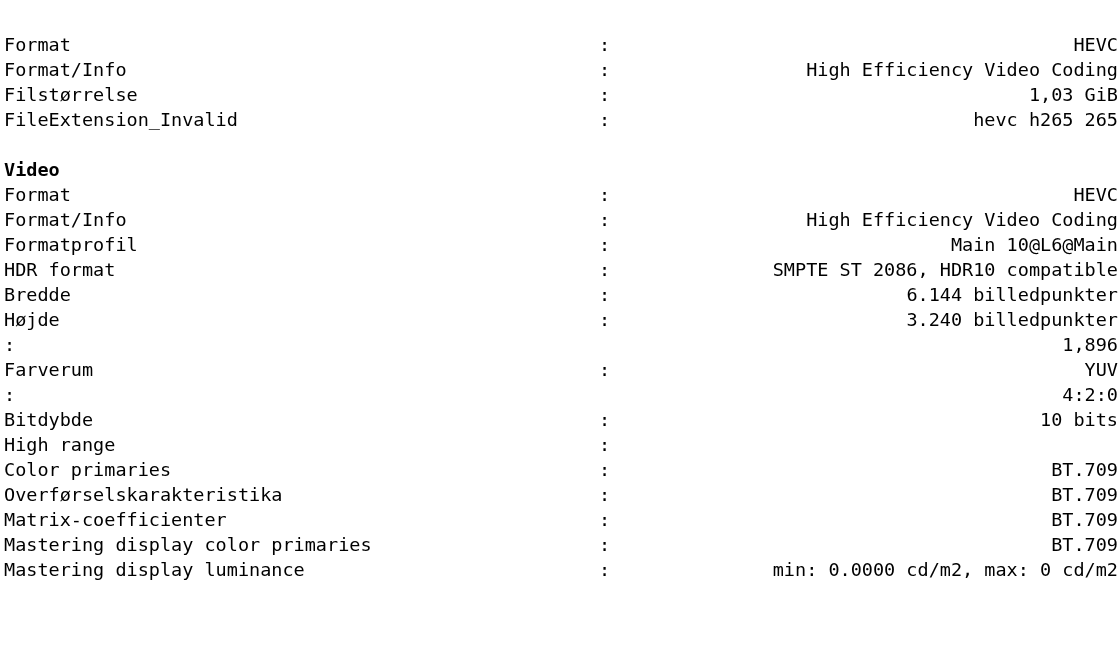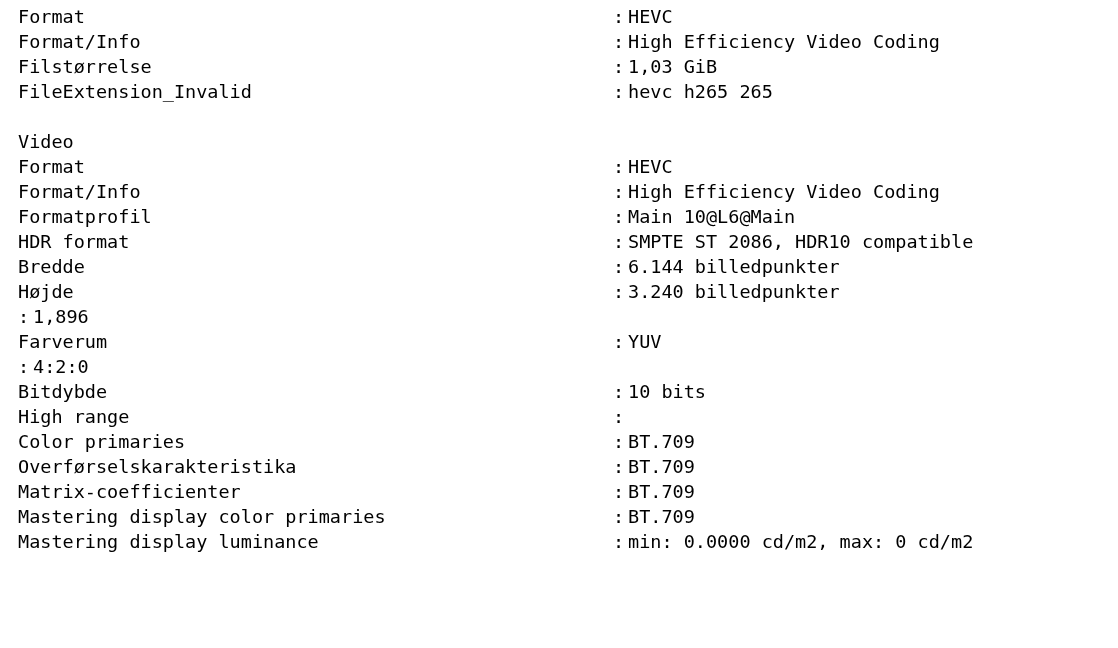--- a/index.html
+++ b/index.html
@@ -8,24 +8,25 @@
     background: #ffffff;
   }
   body {
     width: 1118px;
     height: 648px;
     overflow: hidden;
     font-family: "DejaVu Sans Mono", "Liberation Mono", monospace;
     color: #000000;
   }
   #report {
-    padding: 4px 0 0 18px;
+    padding: 4px 0 0 4px;
     font-size: 18.5px;
     line-height: 25px;
     white-space: nowrap;
+    margin-top: 28px;
   }
   .line {
     display: flex;
     align-items: baseline;
     height: 25px;
   }
   .line.blank {
     height: 25px;
   }
   .label {
@@ -33,23 +34,25 @@
     width: 595px;
     overflow: hidden;
   }
   .sep {
     flex: 0 0 auto;
     width: 15px;
   }
   .value {
     flex: 1 1 auto;
     overflow: hidden;
+    text-align: right;
   }
   .line.section .label {
     width: 595px;
+    font-weight: bold;
   }
 </style>
 </head>
 <body>
 
 <div id="report">
     <div class="line">
       <span class="label">Format</span>
       <span class="sep">:</span>
       <span class="value">HEVC</span>

